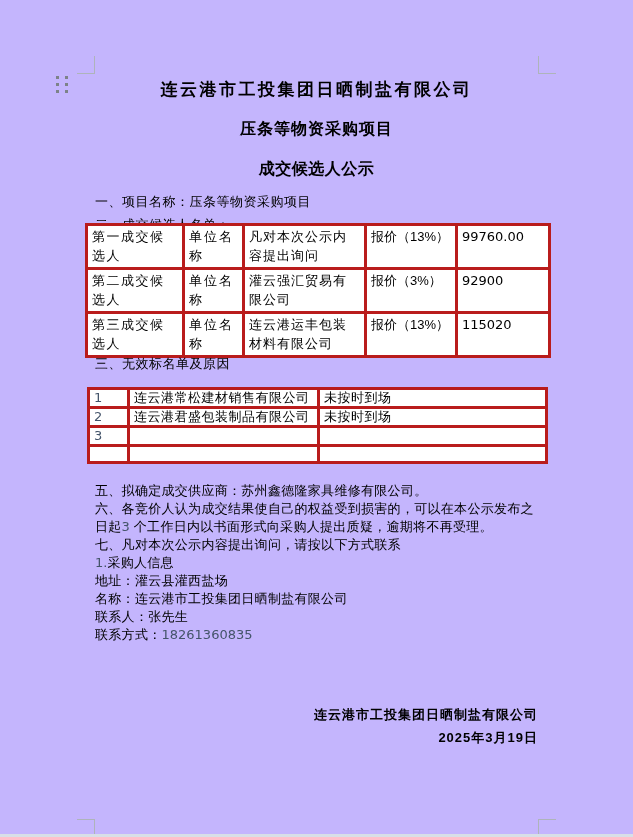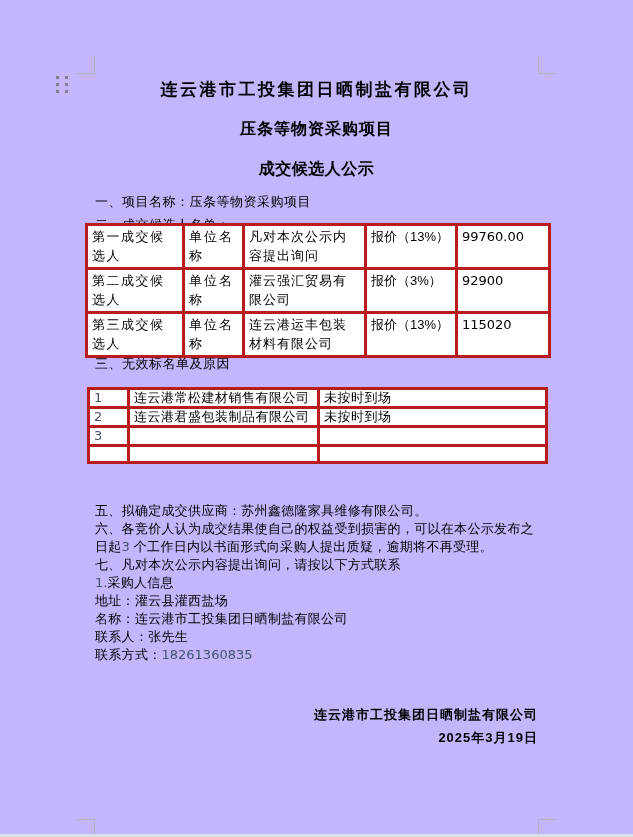--- a/index.html
+++ b/index.html
@@ -35,21 +35,21 @@
   .tbl1 { left:85px; top:223px; width:463px; }
   .tbl1 td { padding:1px 4px 2px 4px; line-height:19px; word-break:break-all; }
   .tbl1 .c-rank { letter-spacing:1.5px; }
   .tbl1 .c-unit { letter-spacing:2px; }
   .tbl1 .c-comp { letter-spacing:1px; }
   .tbl1 .c-amt  { font-family:"DejaVu Sans",sans-serif; letter-spacing:0; }
 
   .tbl2 { left:87px; top:387px; width:458px; }
   .tbl2 td { height:17px; padding:0 4px; line-height:16px; white-space:nowrap; letter-spacing:0.5px; }
 
-  .paras { left:95px; top:502px; width:445px; font-size:13px; line-height:18px; letter-spacing:0.3px; }
+  .paras { left:95px; top:482px; width:445px; font-size:13px; line-height:18px; letter-spacing:0.3px; }
   .paras .wrap { word-break:break-all; }
   .num { color:#44546a; font-family:"DejaVu Sans",sans-serif; letter-spacing:0; }
 
   .footer { left:95px; top:703px; width:443px; text-align:right; font-weight:bold;
             font-size:13px; line-height:23px; letter-spacing:1px; }
 
   .bottom-strip { position:absolute; left:0; bottom:0; width:633px; height:3px; background:#d8dfe7; }
 </style>
 </head>
 <body>

